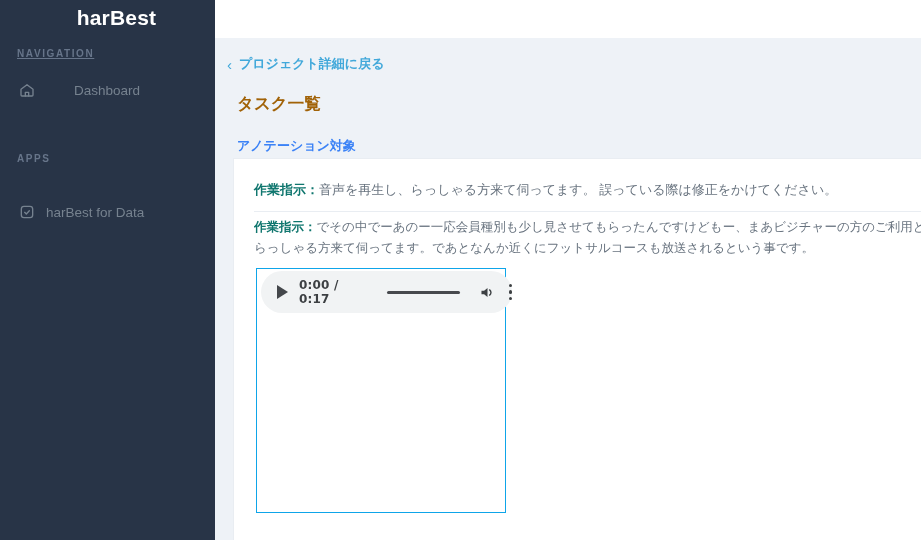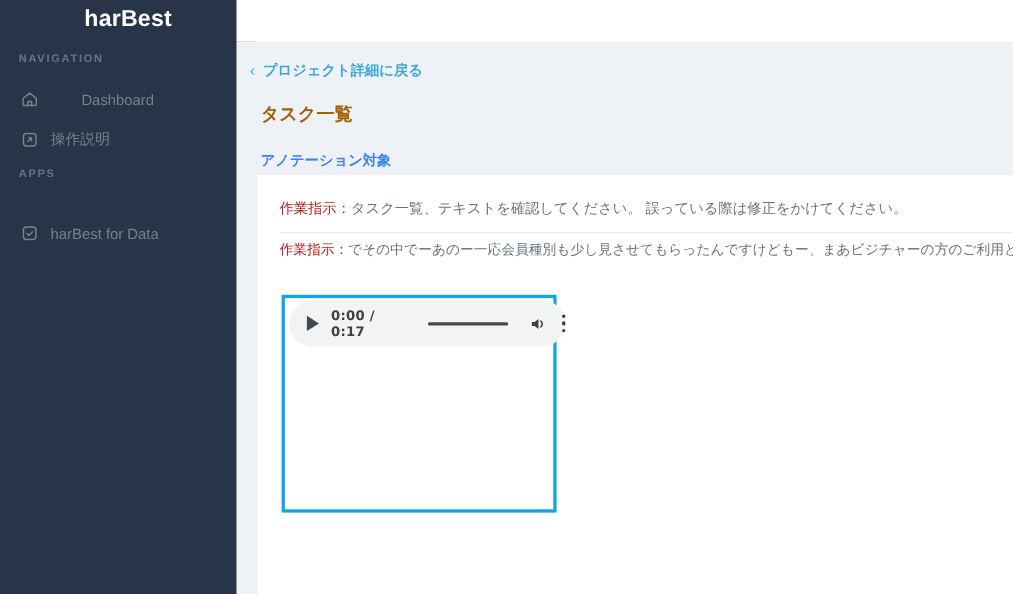--- a/index.html
+++ b/index.html
@@ -5,21 +5,21 @@
   * { margin:0; padding:0; box-sizing:border-box; }
   body { font-family: "Liberation Sans", "DejaVu Sans", sans-serif; background:#fff; }
   .app { position:relative; width:921px; height:540px; overflow:hidden; background:#fff; }
 
   
   .sidebar { position:absolute; left:0; top:0; width:233px; height:540px; background:#283447; }
   .logo { position:absolute; top:6px; left:0; width:100%; text-align:center;
           font-size:21px; font-weight:700; color:#ffffff; letter-spacing:.2px; }
   .nav-header { position:absolute; left:17px; font-size:10px; font-weight:700;
                 letter-spacing:1.6px; color:#67758a; }
-  .nav-header.h1 { top:48px; }
+  .nav-header.h1 { top:48px;text-decoration:underline; }
   .nav-header.h2 { top:153px; }
   .nav-item { position:absolute; left:0; width:215px; height:28px; display:flex;
               align-items:center; color:#76828f; font-size:13.5px; cursor:pointer; }
   .nav-item .icn { margin-left:19px; width:16px; height:16px; display:flex;
                    align-items:center; justify-content:center; }
   .nav-item .lbl { margin-left:11px; }
   .item-dashboard { top:76px;gap:28px; }
   .item-manual { top:113px; }
   .item-data { top:198px; }
 
@@ -29,30 +29,30 @@
 
   .breadcrumb { position:absolute; left:227px; top:55px; display:flex; align-items:center;
                 color:#41a8da; font-size:13px; font-weight:700; cursor:pointer; }
   .breadcrumb .chev { font-size:15px; font-weight:400; margin-right:7px; line-height:1; }
   .page-title { position:absolute; left:237px; top:93px; font-size:16.5px; font-weight:700; color:#a16207; }
   .section-title { position:absolute; left:237px; top:137px; font-size:13px; font-weight:700; color:#3b82f6; }
 
   .card { position:absolute; left:233px; top:158px; width:688px; height:382px;
           background:#ffffff; border:1px solid #e9edf2; border-right:none; border-bottom:none; }
   .instruction { position:absolute; left:20px; top:22px; font-size:13px; color:#68737f; white-space:nowrap; }
-  .instruction b, .transcript b { color:#b91c1c; font-weight:400; }
+  .instruction b, .transcript b { color:#0f766e; font-weight:700; }
   .card hr { position:absolute; left:20px; right:0; top:52px; border:none; border-top:1px solid #e9edf2; }
   .transcript-line { position:absolute; left:20px; right:0; font-size:12.5px; color:#68737f;
                      white-space:nowrap; overflow:hidden; }
   .t-line1 { top:60px; }
   .t-line2 { top:81px; }
 
   
-  .media-box { position:absolute; left:22px; top:109px; width:250px; height:198px;
-               background:#ffffff; border:3px solid #0ea5e9; }
+  .media-box { position:absolute; left:22px; top:109px; width:250px; height:245px;
+               background:#ffffff; border:1px solid #0ea5e9; }
   .audio-pill { position:absolute; left:4px; top:2px; width:251px; height:42px;
                 background:#f1f3f4; border-radius:21px; display:flex; align-items:center; }
   .play-btn { width:0; height:0; margin-left:16px; cursor:pointer;
               border-top:7px solid transparent; border-bottom:7px solid transparent;
               border-left:11px solid #44474b; }
   .time { margin-left:11px; font-size:12px; font-weight:700; color:#3d4043;
           font-family:"DejaVu Sans", sans-serif; letter-spacing:.2px; }
   .timeline { margin-left:13px; width:73px; height:3px; background:#47494d; border-radius:2px; cursor:pointer; }
   .vol { margin-left:19px; display:flex; cursor:pointer; }
   .kebab { margin-left:13px; display:flex; flex-direction:column; cursor:pointer; }
@@ -71,29 +71,20 @@
     <div class="nav-item item-dashboard">
       <span class="icn">
         <svg viewBox="0 0 24 24" width="16" height="16" fill="none" stroke="#76828f" stroke-width="2" stroke-linecap="round" stroke-linejoin="round">
           <path d="M3 11 L12 4 L21 11 V19.5 a1.5 1.5 0 0 1 -1.5 1.5 H4.5 A1.5 1.5 0 0 1 3 19.5 Z"></path>
           <path d="M9.5 21 v-5.5 h5 V21"></path>
         </svg>
       </span>
       <span class="lbl">Dashboard</span>
     </div>
 
-    <div class="nav-item item-manual">
-      <span class="icn">
-        <svg viewBox="0 0 24 24" width="16" height="16" fill="none" stroke="#76828f" stroke-width="2" stroke-linecap="round" stroke-linejoin="round">
-          <rect x="3.5" y="3.5" width="17" height="17" rx="4"></rect>
-          <path d="M9.5 14.5 L14.5 9.5 M10.5 9.5 h4 v4"></path>
-        </svg>
-      </span>
-      <span class="lbl">操作説明</span>
-    </div>
 
     <div class="nav-header h2">APPS</div>
 
     <div class="nav-item item-data">
       <span class="icn">
         <svg viewBox="0 0 24 24" width="16" height="16" fill="none" stroke="#76828f" stroke-width="2" stroke-linecap="round" stroke-linejoin="round">
           <rect x="3.5" y="3.5" width="17" height="17" rx="4"></rect>
           <path d="M8.5 12.5 l2.5 2.5 l4.5 -4.8"></path>
         </svg>
       </span>
@@ -107,28 +98,29 @@
   <div class="breadcrumb">
     <span class="chev">‹</span>
     <span>プロジェクト詳細に戻る</span>
   </div>
 
   <div class="page-title">タスク一覧</div>
   <div class="section-title">アノテーション対象</div>
 
   <div class="card">
     <div class="instruction">
-      <b>作業指示：</b><span>タスク一覧、テキストを確認してください。 誤っている際は修正をかけてください。</span>
+      <b>作業指示：</b><span>音声を再生し、らっしゃる方来て伺ってます。 誤っている際は修正をかけてください。</span>
     </div>
 
     <hr>
 
     <div class="transcript transcript-line t-line1">
       <b>作業指示：</b><span>でその中でーあのー一応会員種別も少し見させてもらったんですけどもー、まあビジチャーの方のご利用とーメンバーっていう形でま</span>
     </div>
+    <div class="transcript transcript-line t-line2">らっしゃる方来て伺ってます。であとなんか近くにフットサルコースも放送されるという事です。</div>
 
     <div class="media-box">
       <div class="audio-pill">
         <span class="play-btn"></span>
         <span class="time">0:00 / 0:17</span>
         <span class="timeline"></span>
         <span class="vol">
           <svg viewBox="0 0 24 24" width="17" height="17">
             <path d="M3.5 9.5 v5 h3.7 l4.8 4 V5.5 l-4.8 4 z" fill="#3d4043"></path>
             <path d="M15 8.3 a4.6 4.6 0 0 1 0 7.4" stroke="#3d4043" stroke-width="2" fill="none" stroke-linecap="round"></path>

